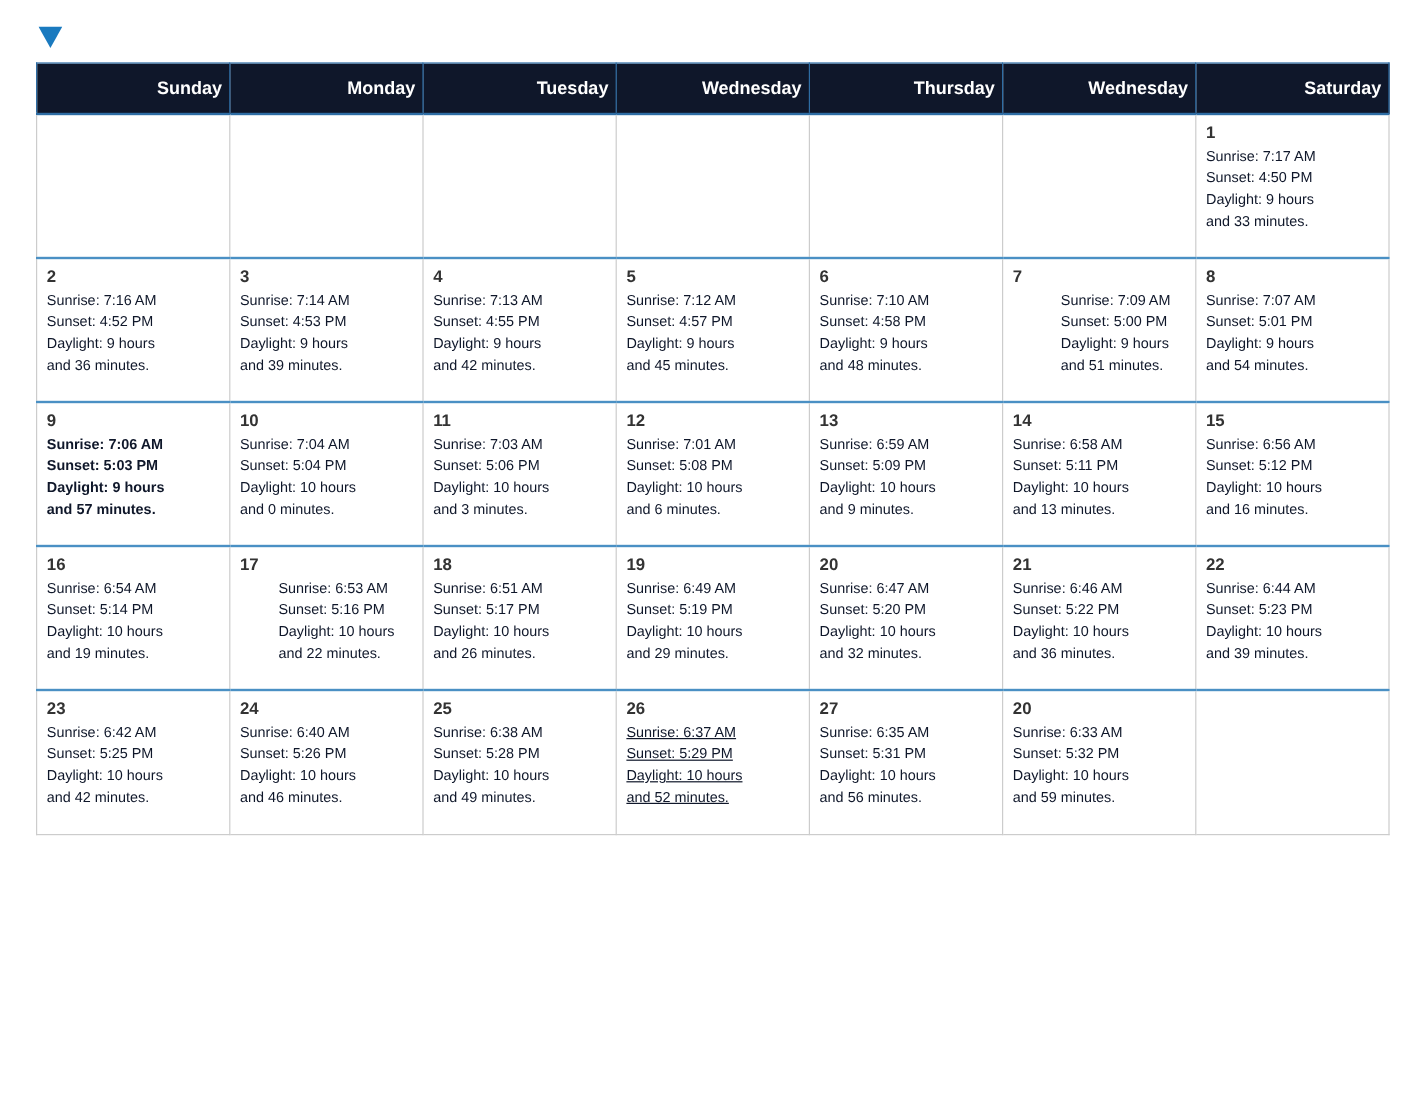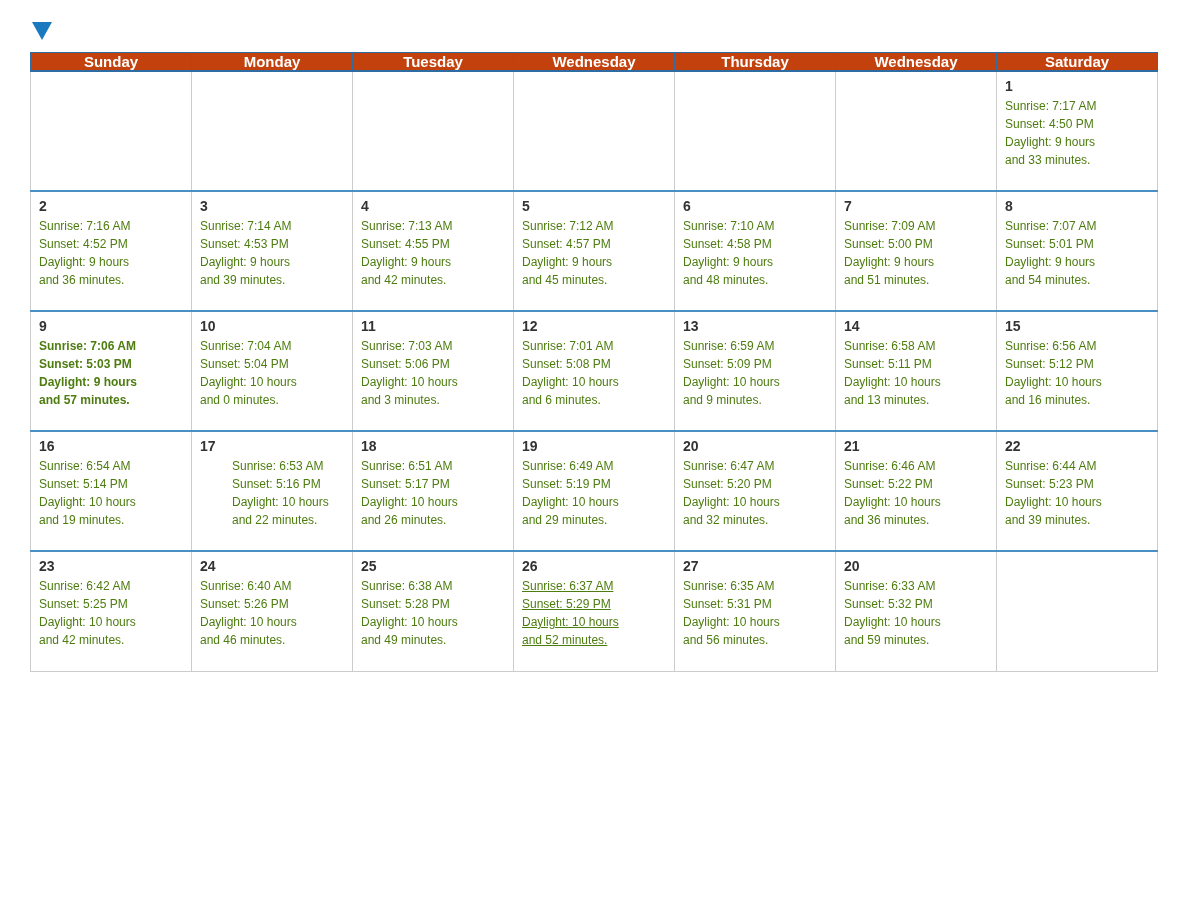--- a/index.html
+++ b/index.html
@@ -47,26 +47,26 @@
       font-size: 18px;
       color: #444;
       margin-top: 4px;
     }
     .calendar {
       width: 100%;
       border-collapse: collapse;
       table-layout: fixed;
     }
     .calendar th {
-      background-color: #c2410c;
+      background-color: #0f172a;
       color: #fff;
       font-size: 15px;
       font-weight: bold;
-      padding: 0 6px;
-      text-align: center;
+      padding: 12px 6px;
+      text-align: right;
       border: 1px solid #2e6da4;
     }
     .calendar td {
       border: 1px solid #ccc;
       vertical-align: top;
       padding: 6px 8px;
       height: 120px;
       font-size: 12.5px;
       color: #333;
       background: #fff;
@@ -79,21 +79,21 @@
     }
     .day-number {
       font-size: 14px;
       font-weight: bold;
       display: block;
       margin-bottom: 3px;
     }
     .day-info {
       font-size: 12px;
       line-height: 1.5;
-      color: #4d7c0f;
+      color: #0f172a;
     }
     .empty-cell {
       background: #f9f9f9;
     }
   </style>
 </head>
 <body>
 
 <div class="header">
   <div class="logo-wrapper">
@@ -170,21 +170,21 @@
         </td>
         <td>
           <span class="day-number">6</span>
           <div class="day-info" style="white-space: pre-line;">Sunrise: 7:10 AM
 Sunset: 4:58 PM
 Daylight: 9 hours
 and 48 minutes.</div>
         </td>
         <td>
           <span class="day-number">7</span>
-          <div class="day-info" style="white-space: pre-line;">Sunrise: 7:09 AM
+          <div class="day-info" style="white-space: pre-line; margin-left: 40px;">Sunrise: 7:09 AM
 Sunset: 5:00 PM
 Daylight: 9 hours
 and 51 minutes.</div>
         </td>
         <td>
           <span class="day-number">8</span>
           <div class="day-info" style="white-space: pre-line;">Sunrise: 7:07 AM
 Sunset: 5:01 PM
 Daylight: 9 hours
 and 54 minutes.</div>

